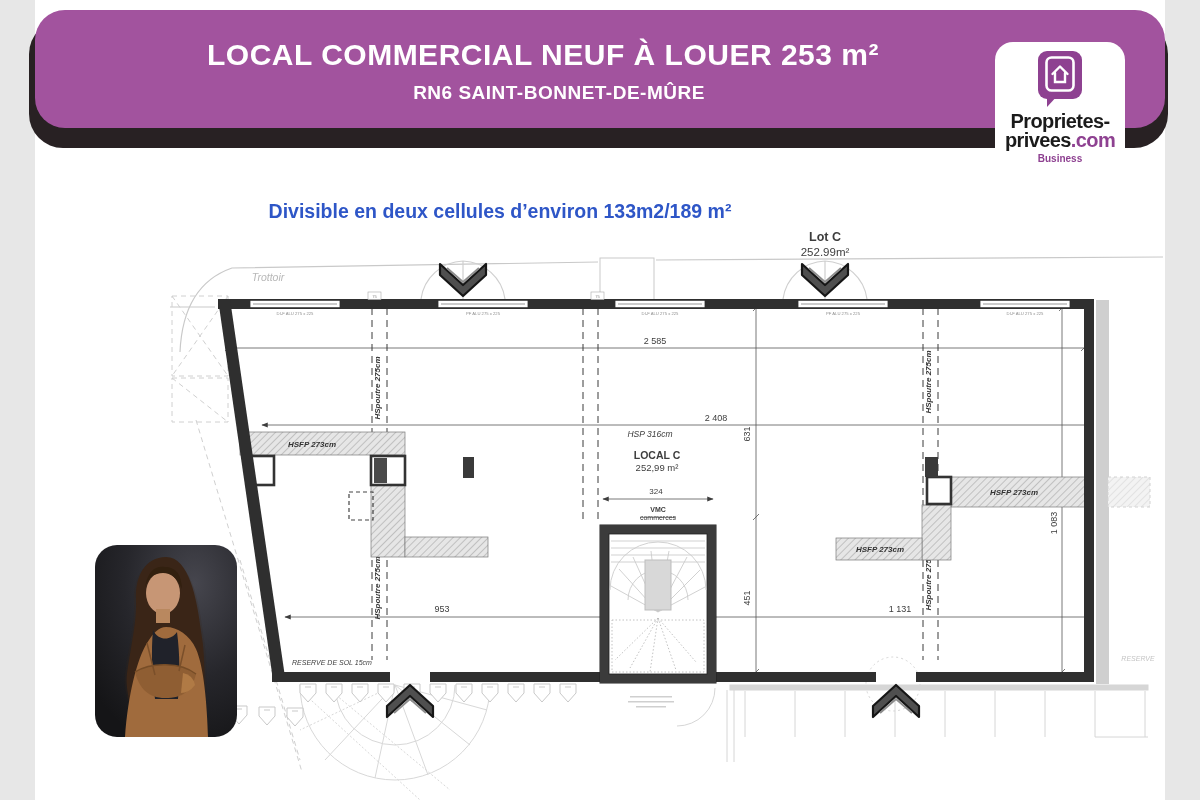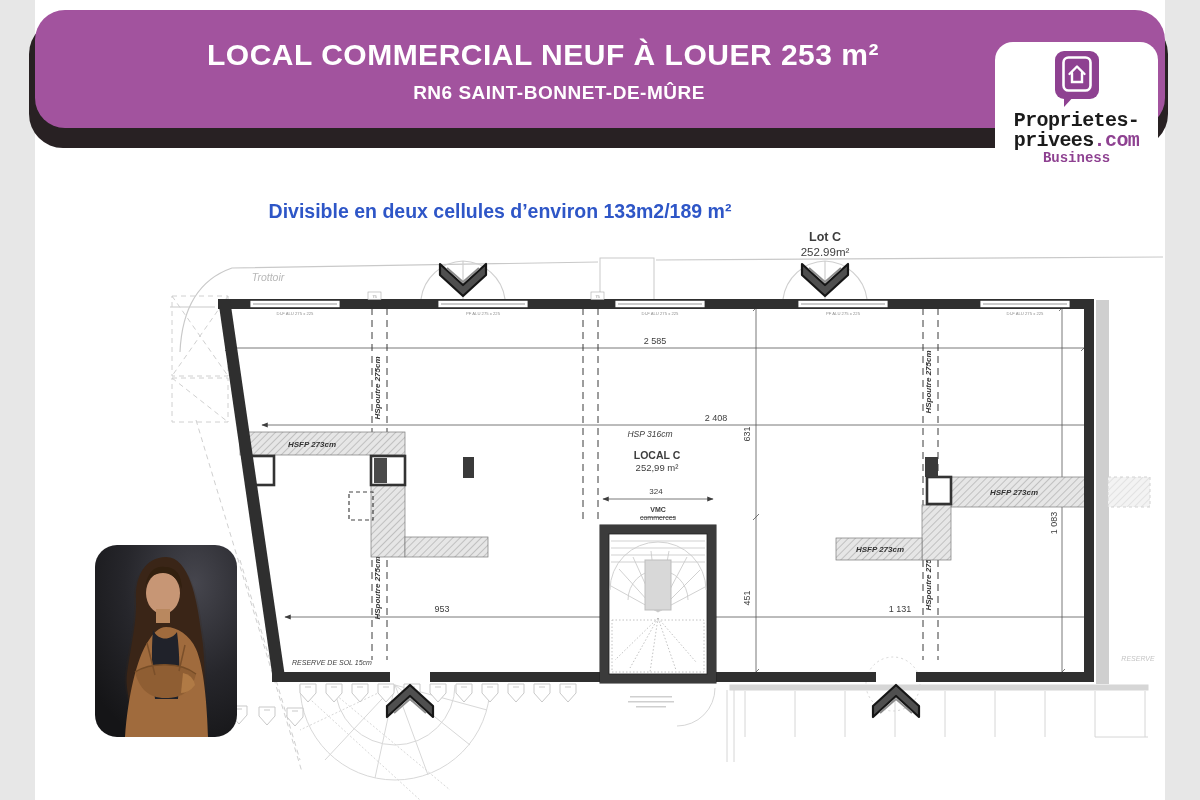--- a/index.html
+++ b/index.html
@@ -10,27 +10,27 @@
 
   
   #banner-shadow{position:absolute;left:29px;top:20px;width:1139px;height:128px;
                  background:#282123;border-radius:34px;}
   #banner{position:absolute;left:35px;top:10px;width:1130px;height:118px;
           background:#a2539e;border-radius:30px;color:#ffffff;text-align:center;}
   #banner .l1{position:absolute;left:16px;right:130px;top:28px;font-size:30px;font-weight:bold;letter-spacing:.5px;}
   #banner .l2{position:absolute;left:0;right:130px;top:72px;font-size:19px;font-weight:bold;letter-spacing:.5px;padding-left:48px;}
 
   
-  #logo-card{position:absolute;left:995px;top:42px;width:163px;height:137px;background:#ffffff;
+  #logo-card{position:absolute;left:995px;top:42px;width:130px;height:137px;background:#ffffff;
              border-radius:18px;display:flex;flex-direction:column;align-items:center;
-             justify-content:flex-start;z-index:5;font-family:Liberation Mono, monospace;}
+             justify-content:flex-start;z-index:5;}
   #logo-card .ln1{font-size:20px;font-weight:bold;color:#1b1b1b;letter-spacing:-.6px;line-height:20px;margin-top:3px;}
   #logo-card .ln2{font-size:20px;font-weight:bold;color:#1b1b1b;letter-spacing:-.6px;line-height:19px;text-align:right;}
   #logo-card .ln2 .accent{color:#8e4191;}
-  #logo-card .ln3{font-size:14px;font-weight:bold;color:#8e4191;line-height:17px;}
+  #logo-card .ln3{font-size:10px;font-weight:bold;color:#8e4191;line-height:17px;}
 
   
   #subtitle{position:absolute;left:180px;top:200px;width:640px;text-align:center;
             color:#2e56c7;font-size:19.5px;font-weight:600;}
   #phone{position:absolute;left:55px;top:742px;font-size:28px;font-weight:bold;
          color:#3d3d3d;letter-spacing:2.5px;}
 
   
   #agent-photo{position:absolute;left:95px;top:545px;width:142px;height:192px;
                border-radius:22px;overflow:hidden;}

